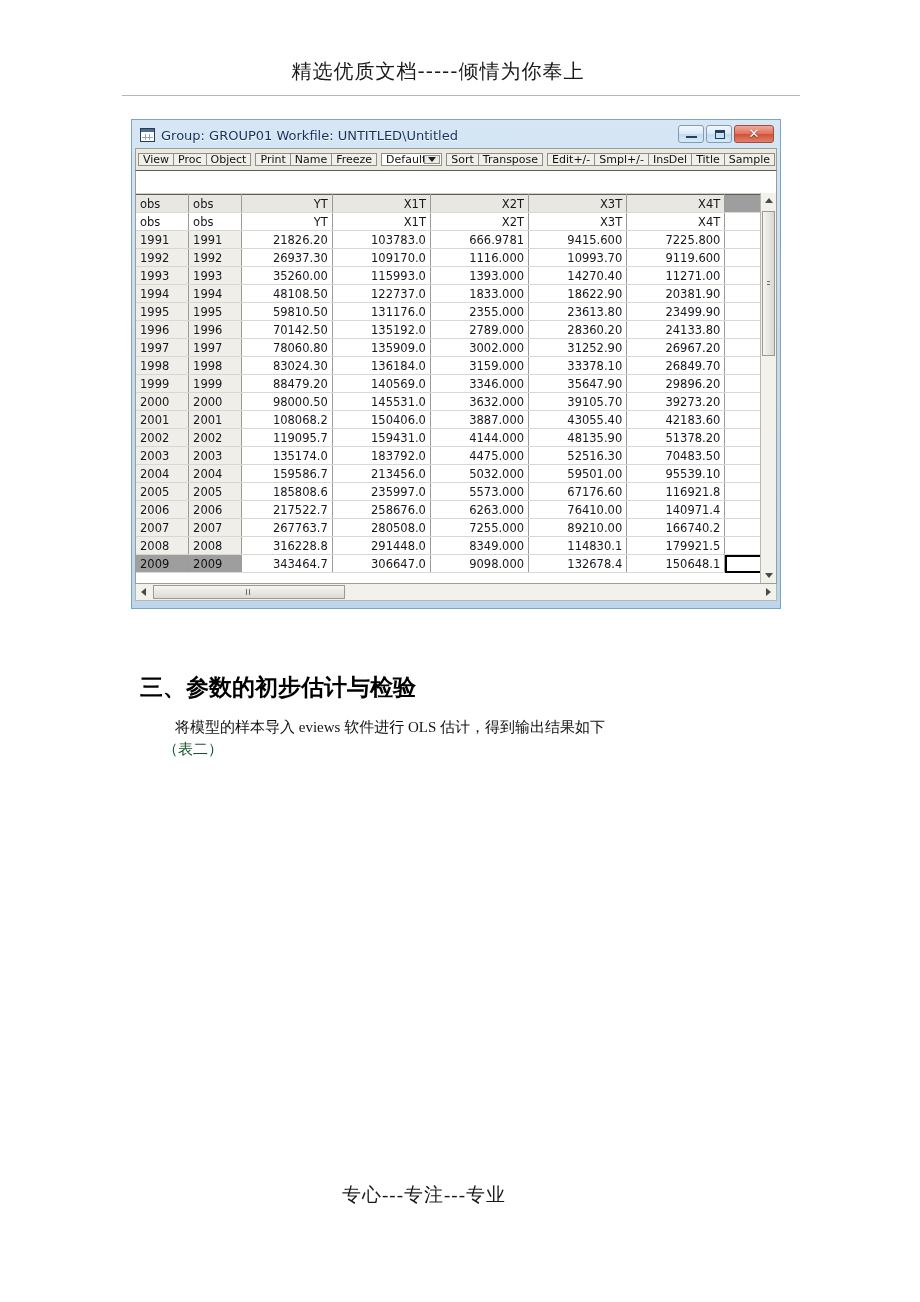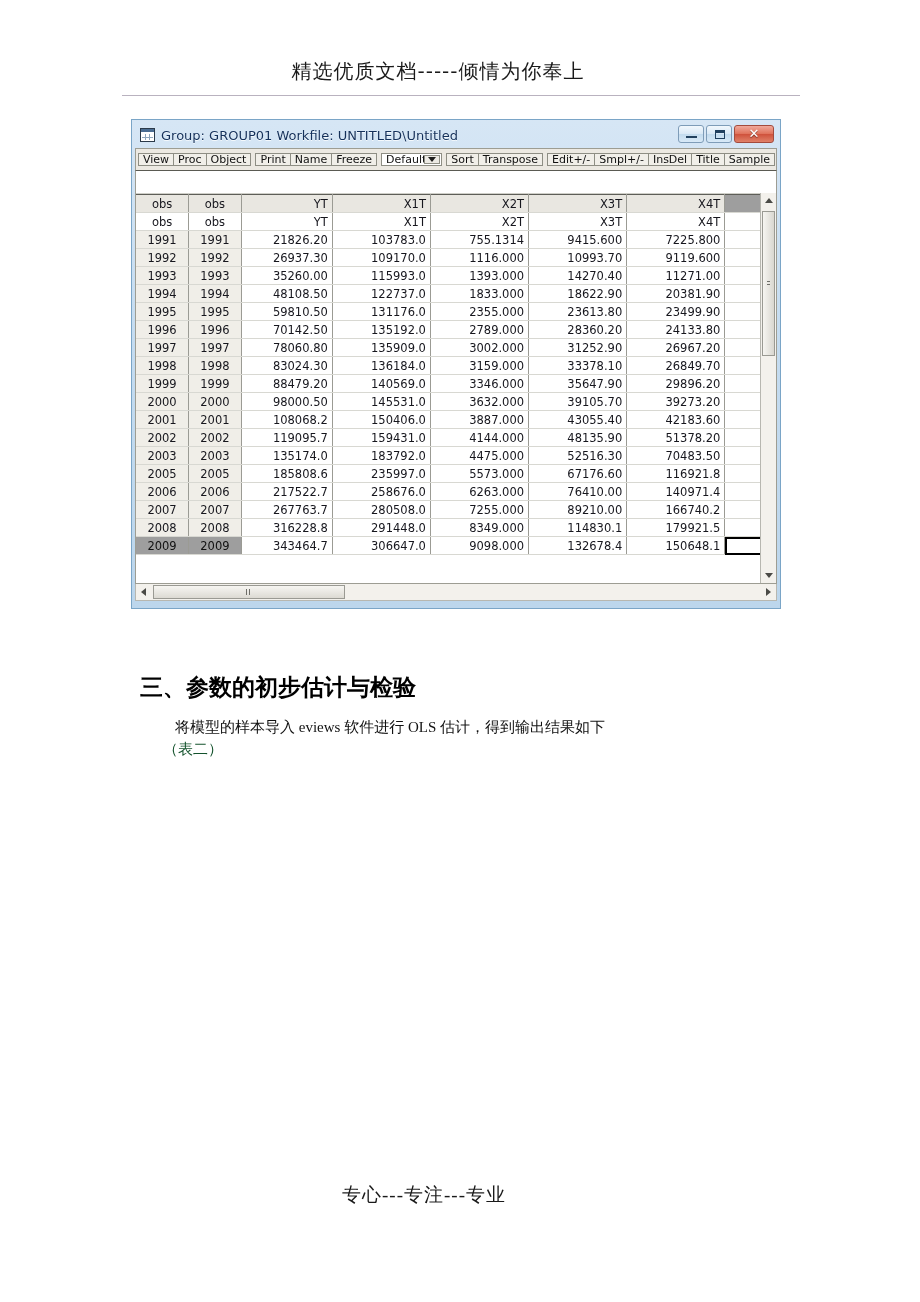--- a/index.html
+++ b/index.html
@@ -248,21 +248,20 @@
     background: #e9e7e1;
     border-bottom: 1px solid #5e5e58;
     border-top: 1px solid #5e5e58;
     font-weight: normal;
   }
   .hdr2-row td {
     background: #ffffff;
     border-bottom: 1px solid #5e5e58;
   }
   .c-obs {
-    text-align: center;
     background: #f0eee8;
   }
   .c-num {
     text-align: right;
   }
   .c-hdr-num {
     text-align: right;
   }
   .row-sel .c-obs {
     background: #9e9e9e;
@@ -508,21 +507,21 @@
           <td class="c-hdr-num">X2T</td>
           <td class="c-hdr-num">X3T</td>
           <td class="c-hdr-num">X4T</td>
           <td class="c-tail"></td>
         </tr>
       <tr>
             <td class="c-obs">1991</td>
             <td class="c-obs">1991</td>
             <td class="c-num">21826.20</td>
             <td class="c-num">103783.0</td>
-            <td class="c-num">755.1314</td>
+            <td class="c-num">666.9781</td>
             <td class="c-num">9415.600</td>
             <td class="c-num">7225.800</td>
             <td class="c-tail"></td>
           </tr>
           <tr>
             <td class="c-obs">1992</td>
             <td class="c-obs">1992</td>
             <td class="c-num">26937.30</td>
             <td class="c-num">109170.0</td>
             <td class="c-num">1116.000</td>
@@ -631,20 +630,30 @@
             <td class="c-tail"></td>
           </tr>
           <tr>
             <td class="c-obs">2003</td>
             <td class="c-obs">2003</td>
             <td class="c-num">135174.0</td>
             <td class="c-num">183792.0</td>
             <td class="c-num">4475.000</td>
             <td class="c-num">52516.30</td>
             <td class="c-num">70483.50</td>
+            <td class="c-tail"></td>
+          </tr>
+          <tr>
+            <td class="c-obs">2004</td>
+            <td class="c-obs">2004</td>
+            <td class="c-num">159586.7</td>
+            <td class="c-num">213456.0</td>
+            <td class="c-num">5032.000</td>
+            <td class="c-num">59501.00</td>
+            <td class="c-num">95539.10</td>
             <td class="c-tail"></td>
           </tr>
           <tr>
             <td class="c-obs">2005</td>
             <td class="c-obs">2005</td>
             <td class="c-num">185808.6</td>
             <td class="c-num">235997.0</td>
             <td class="c-num">5573.000</td>
             <td class="c-num">67176.60</td>
             <td class="c-num">116921.8</td>

